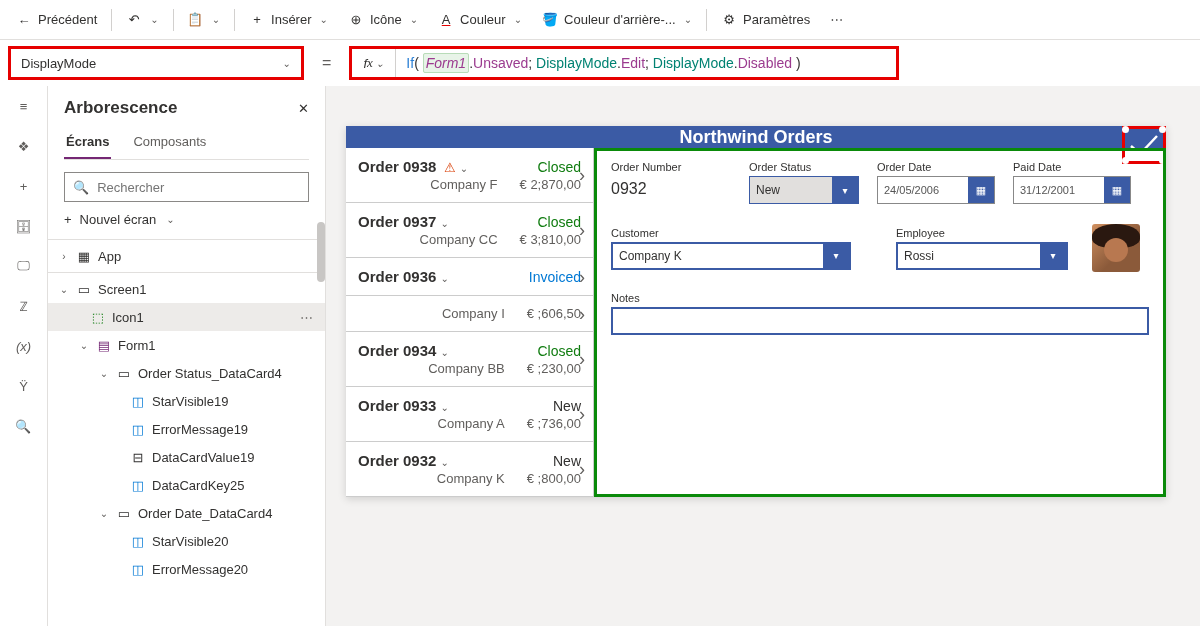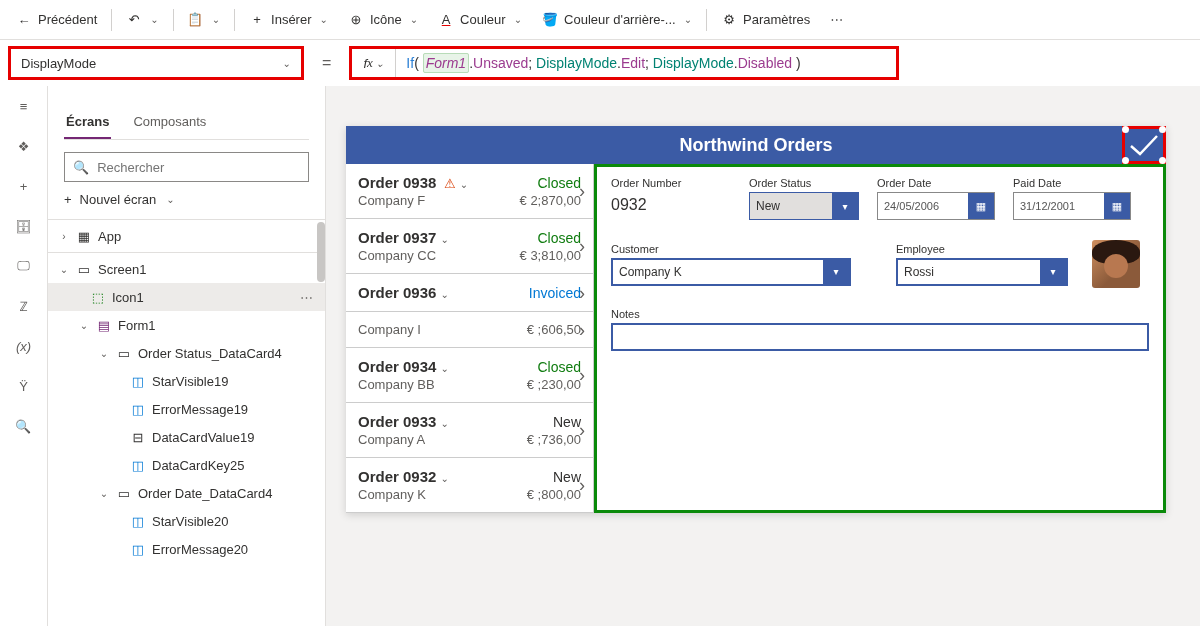--- a/index.html
+++ b/index.html
@@ -49,35 +49,35 @@
 .tree-node .exp { width: 12px; text-align: center; color: #605e5c; font-size: 10px; }
 .tree-node .icn { width: 16px; height: 14px; display: flex; align-items: center; justify-content: center; }
 .tree-node .lbl { flex: 1; white-space: nowrap; overflow: hidden; text-overflow: ellipsis; }
 .tree-node .more { padding-right: 10px; color: #605e5c; letter-spacing: 2px; }
 .divider { height: 1px; background: #e1dfdd; margin: 2px 0; }
 .scrollbar-fake { position: absolute; right: 0; top: 136px; width: 8px; height: 60px; background: #c8c6c4; border-radius: 4px; }
 
 
 .canvas { flex: 1; background: #f3f2f1; padding: 40px 20px 20px 20px; overflow: hidden; position: relative; }
 .app-frame { width: 820px; background: #fff; box-shadow: 0 2px 8px rgba(0,0,0,.15); }
-.app-header { background: #3b5ba5; color: #fff; height: 38px; display: flex; align-items: center; justify-content: center; font-size: 18px; font-weight: 700; position: relative; }
+.app-header { background: #3b5ba5; color: #fff; height: 22px; display: flex; align-items: center; justify-content: center; font-size: 18px; font-weight: 700; position: relative; }
 .check-icon-wrap { position: absolute; right: 0; top: 0; width: 44px; height: 38px; border: 3px solid #e60000; display: flex; align-items: center; justify-content: center; }
 .handle { position: absolute; width: 7px; height: 7px; background: #fff; border-radius: 50%; }
 
 .app-body { display: flex; }
 .order-list { width: 248px; border-right: 1px solid #ccc; }
 .order-item { padding: 10px 12px; border-bottom: 1px solid #ccc; position: relative; display: flex; flex-direction: column; gap: 2px; }
 .order-row1 { display: flex; align-items: center; justify-content: space-between; }
 .order-id { font-weight: 700; font-size: 15px; }
 .order-status { font-size: 14px; }
 .st-closed { color: #107c10; }
 .st-invoiced { color: #0078d4; }
 .st-shipped { color: #8f2da8; }
 .st-new { color: #323130; }
-.order-row2 { display: flex; justify-content: space-between; color: #605e5c; font-size: 13px; }
+.order-row2 { display: flex; justify-content: flex-end; color: #605e5c; font-size: 13px; gap: 22px; }
 .order-arrow { position: absolute; right: 8px; top: 50%; transform: translateY(-50%); color: #605e5c; font-size: 18px; }
 .warn-icon { color: #d83b01; margin-left: 4px; }
 
 .form-area { flex: 1; border: 3px solid #0a8a0a; padding: 10px 14px 14px 14px; position: relative; }
 .form-row { display: flex; gap: 18px; margin-bottom: 20px; }
 .form-field { display: flex; flex-direction: column; gap: 3px; }
 .fld-label { font-size: 11px; color: #323130; }
 .fld-dd { display: flex; align-items: stretch; height: 28px; border: 1px solid #3b5ba5; }
 .fld-dd .dd-text { flex: 1; padding: 0 6px; display: flex; align-items: center; font-size: 12px; }
 .fld-dd .dd-btn { width: 26px; background: #3b5ba5; color: #fff; display: flex; align-items: center; justify-content: center; font-size: 10px; }
@@ -162,20 +162,24 @@
     <div class="rail-item">🗄</div>
     <div class="rail-item">🖵</div>
     <div class="rail-item">ℤ</div>
     <div class="rail-item" style="font-style:italic">(x)</div>
     <div class="rail-item">Ÿ</div>
     <div class="rail-item">🔍</div>
   </div>
 
   <div class="tree-panel">
     <div class="tree-header">
+      <div class="tree-title-row">
+        <div class="tree-title">Arborescence</div>
+        <div class="tree-close">✕</div>
+      </div>
       <div class="tree-tabs">
         <div class="tree-tab active">Écrans</div>
         <div class="tree-tab">Composants</div>
       </div>
     </div>
     <div class="tree-search">
       <span>🔍</span>
       <input placeholder="Rechercher" style="">
     </div>
     <div class="new-screen">

